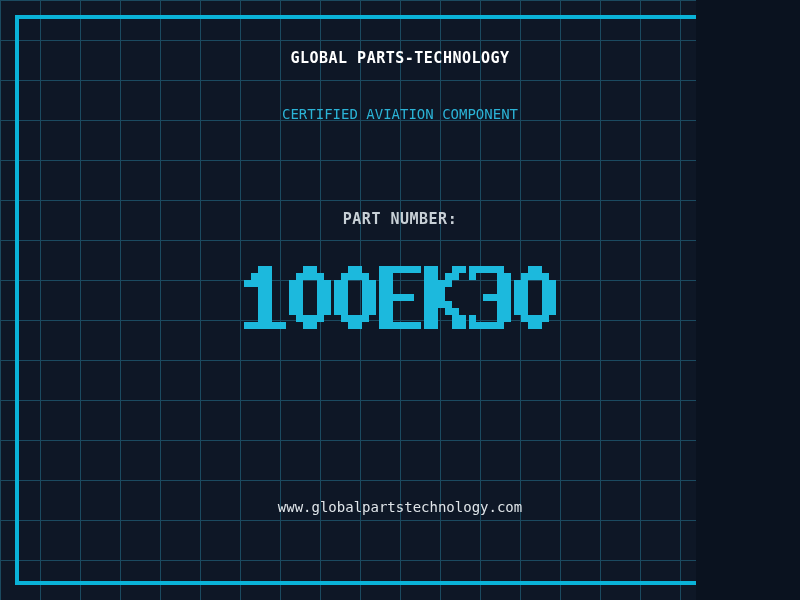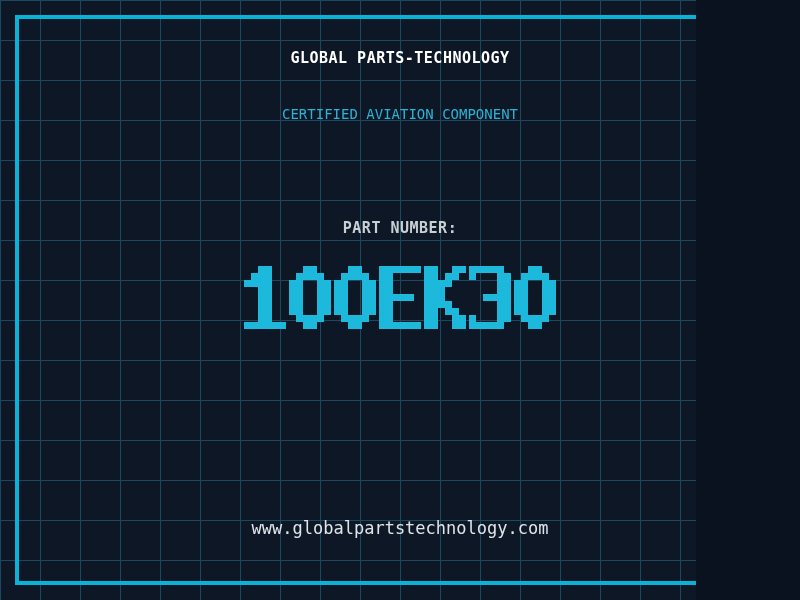--- a/index.html
+++ b/index.html
@@ -43,40 +43,40 @@
     letter-spacing: 0.5px;
     color: var(--company, #ffffff);
   }
   .tagline {
     top: 81px;
     font-size: 14px;
     color: var(--tagline, #2bb3d6);
     margin-top: 26px;
   }
   .part-label {
-    top: 221px;
+    top: 212px;
     font-size: 15px;
     font-weight: bold;
     letter-spacing: 0.5px;
     color: var(--label, #c8d0d6);
   }
   .part-number {
     position: absolute;
     left: 0;
     top: 266px;
     width: 800px;
     display: flex;
     justify-content: center;
   }
   .part-number svg {
     display: block;
   }
   .website {
-    top: 520px;
-    font-size: 17px;
+    top: 500px;
+    font-size: 14px;
     color: var(--website, #e0e5e9);
   }
 </style>
 </head>
 <body>
 
 <div class="stage">
 
   <div class="frame"></div>
 

